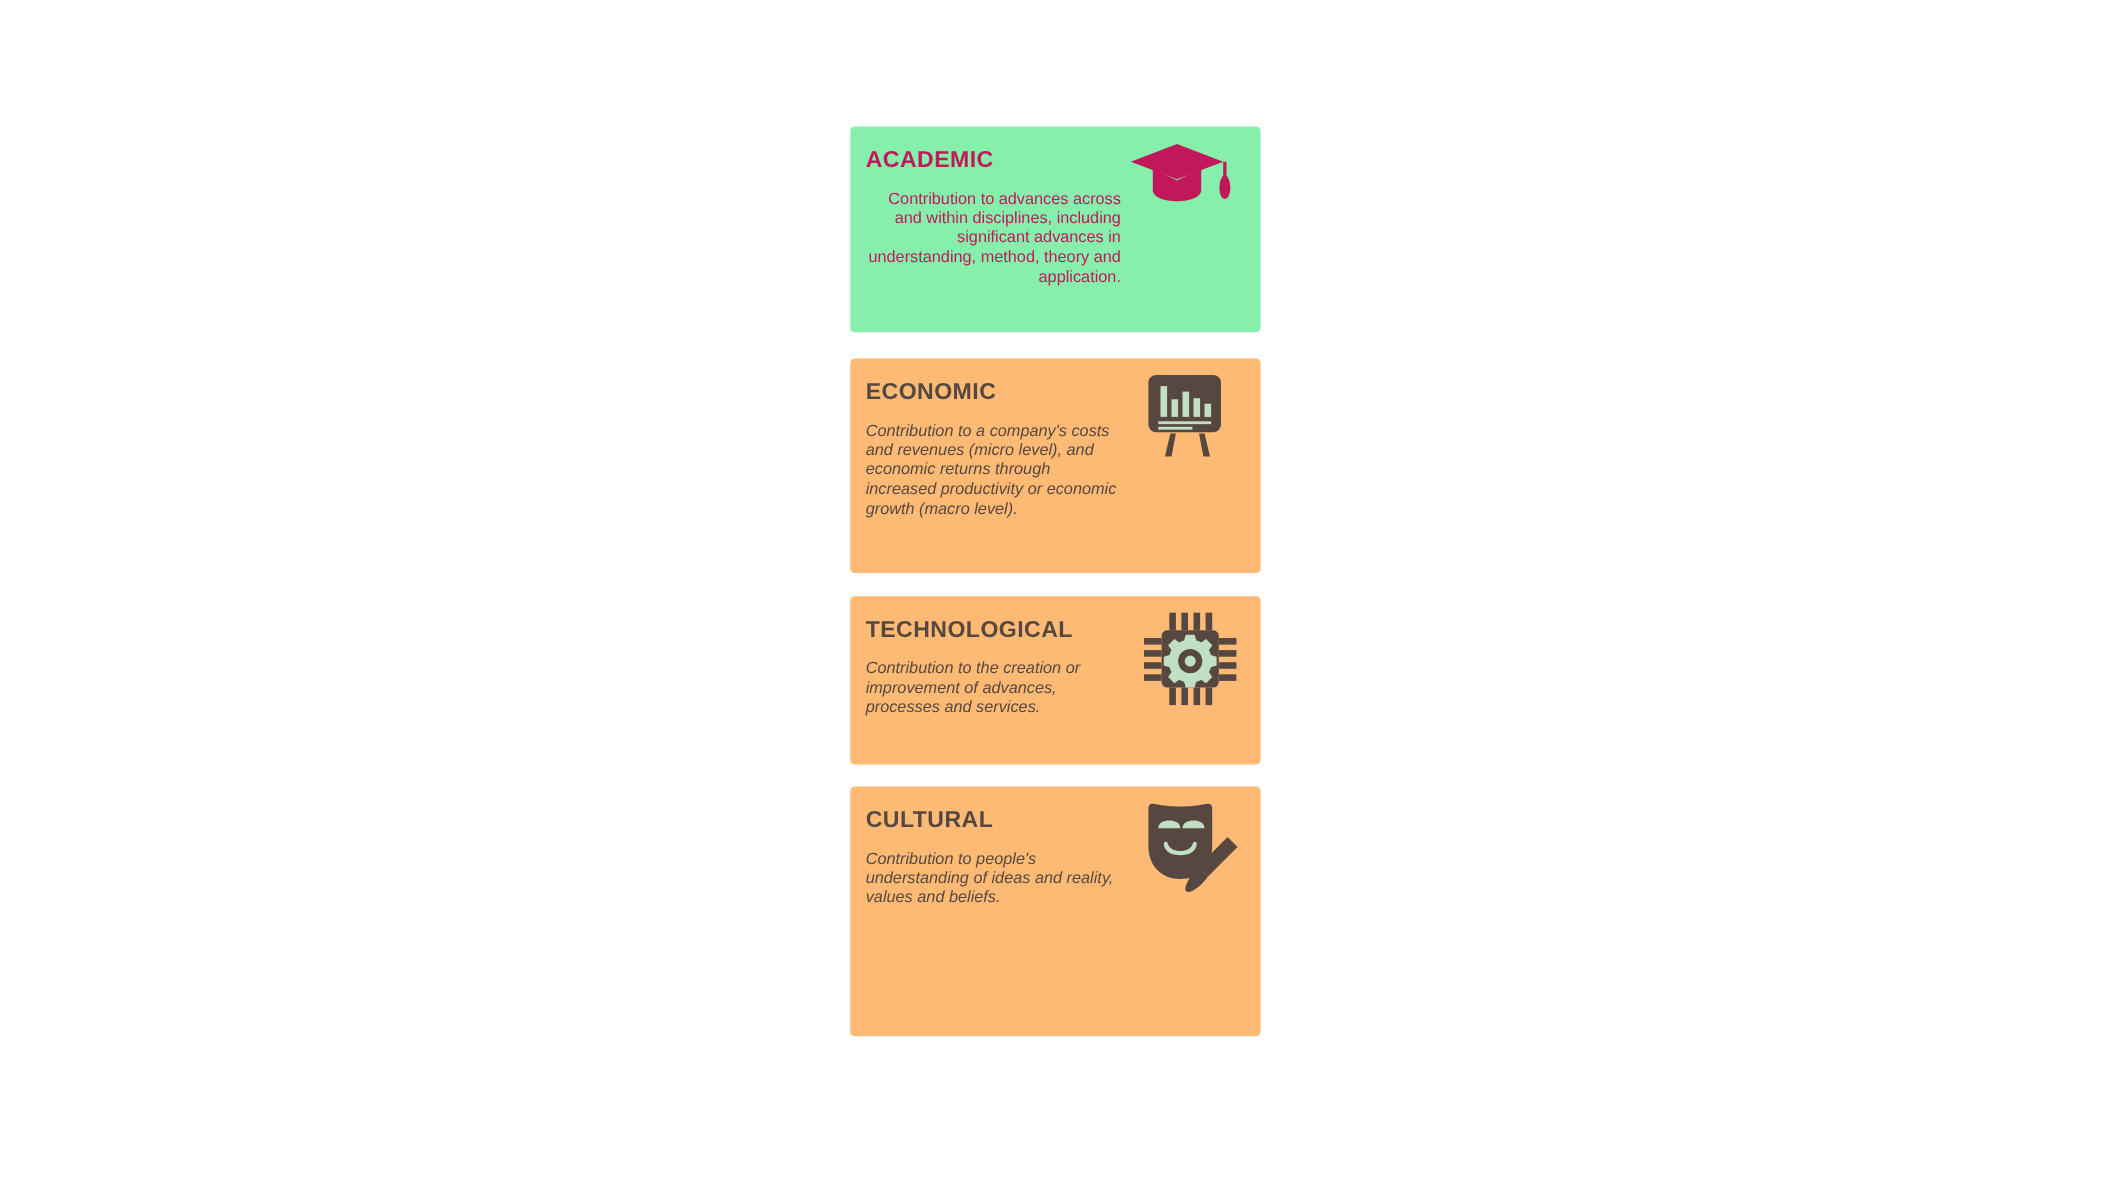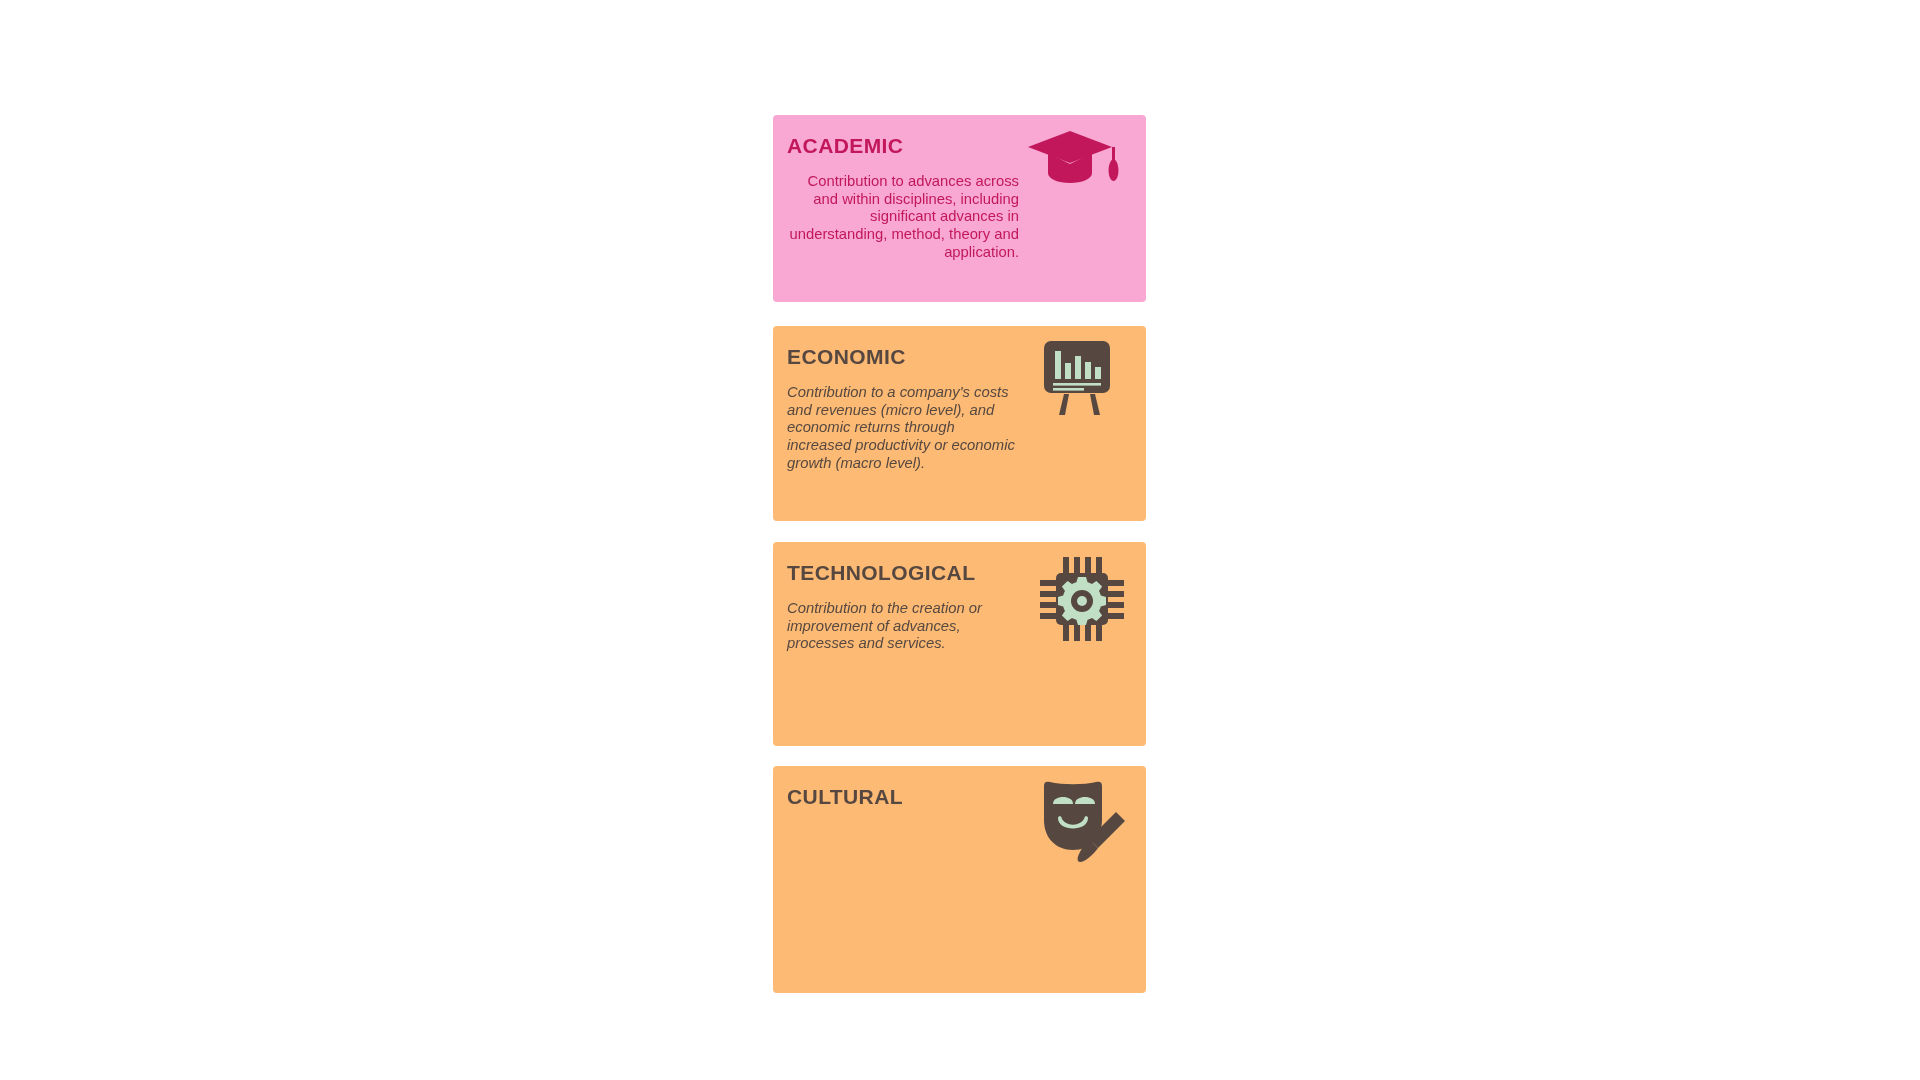--- a/index.html
+++ b/index.html
@@ -21,26 +21,26 @@
 
   .card {
     position: relative;
     width: 373px;
     border-radius: 4px;
     box-sizing: border-box;
     padding: 20px 14px 0 14px;
     overflow: hidden;
   }
 
-  .card.pink  { background: #f9a8d4; }
+  .card.pink  { background: #86efac; }
   .card.green { background: #fdba74; }
 
   .card-h1 { height: 187px; }
   .card-h2 { height: 195px; }
-  .card-h3 { height: 204px; }
+  .card-h3 { height: 153px; }
   .card-h4 { height: 227px; }
 
   .gap1 { height: 24px; }
   .gap2 { height: 21px; }
   .gap3 { height: 20px; }
 
   .card-title {
     font-family: "Liberation Sans", sans-serif;
     font-weight: bold;
     font-size: 21px;
@@ -148,20 +148,21 @@
         <circle cx="44" cy="46" r="11" fill="#564840"></circle>
         <circle cx="44" cy="46" r="5" fill="#c1dfc4"></circle>
       </svg>
     </div>
   </div>
 
   <div class="gap3"></div>
 
   <div class="card green card-h4">
     <div class="card-title">CULTURAL</div>
+    <div class="card-body">Contribution to people's understanding of ideas and reality, values and beliefs.</div>
     <div class="card-icon icon-mask">
       <svg viewBox="0 0 92 92" width="92" height="92" xmlns="http://www.w3.org/2000/svg">
         <path d="M8 10 C8 6 10 5 14 6 C26 9 48 9 60 6 C64 5 66 6 66 10 L66 44 C66 62 54 74 37 74 C20 74 8 62 8 44 Z" fill="#564840"></path>
         <path d="M17 28 C17 23 22 21 27 21 C32 21 37 23 37 28 Z" fill="#c1dfc4"></path>
         <path d="M39 28 C39 23 44 21 49 21 C54 21 59 23 59 28 Z" fill="#c1dfc4"></path>
         <path d="M22 42 C22 56 52 56 52 42 C52 40 49 39.5 48.5 41.5 C46 51 28 51 25.5 41.5 C25 39.5 22 40 22 42 Z" fill="#c1dfc4"></path>
         <path d="M80 36 L89 45 L62 72 L53 63 Z" fill="#564840"></path>
         <path d="M53 63 L62 72 C58 78 49 86 44 86 C41 86 41 82 43 78 C46 72 49 66 53 63 Z" fill="#564840"></path>
       </svg>
     </div>

